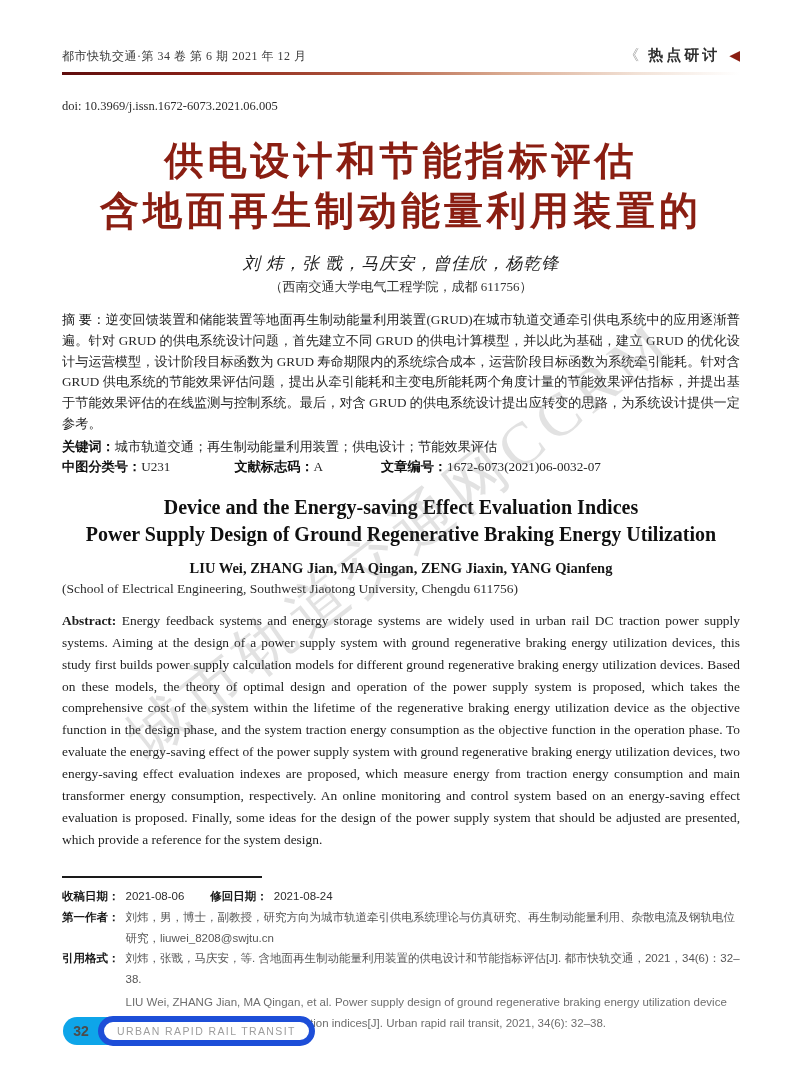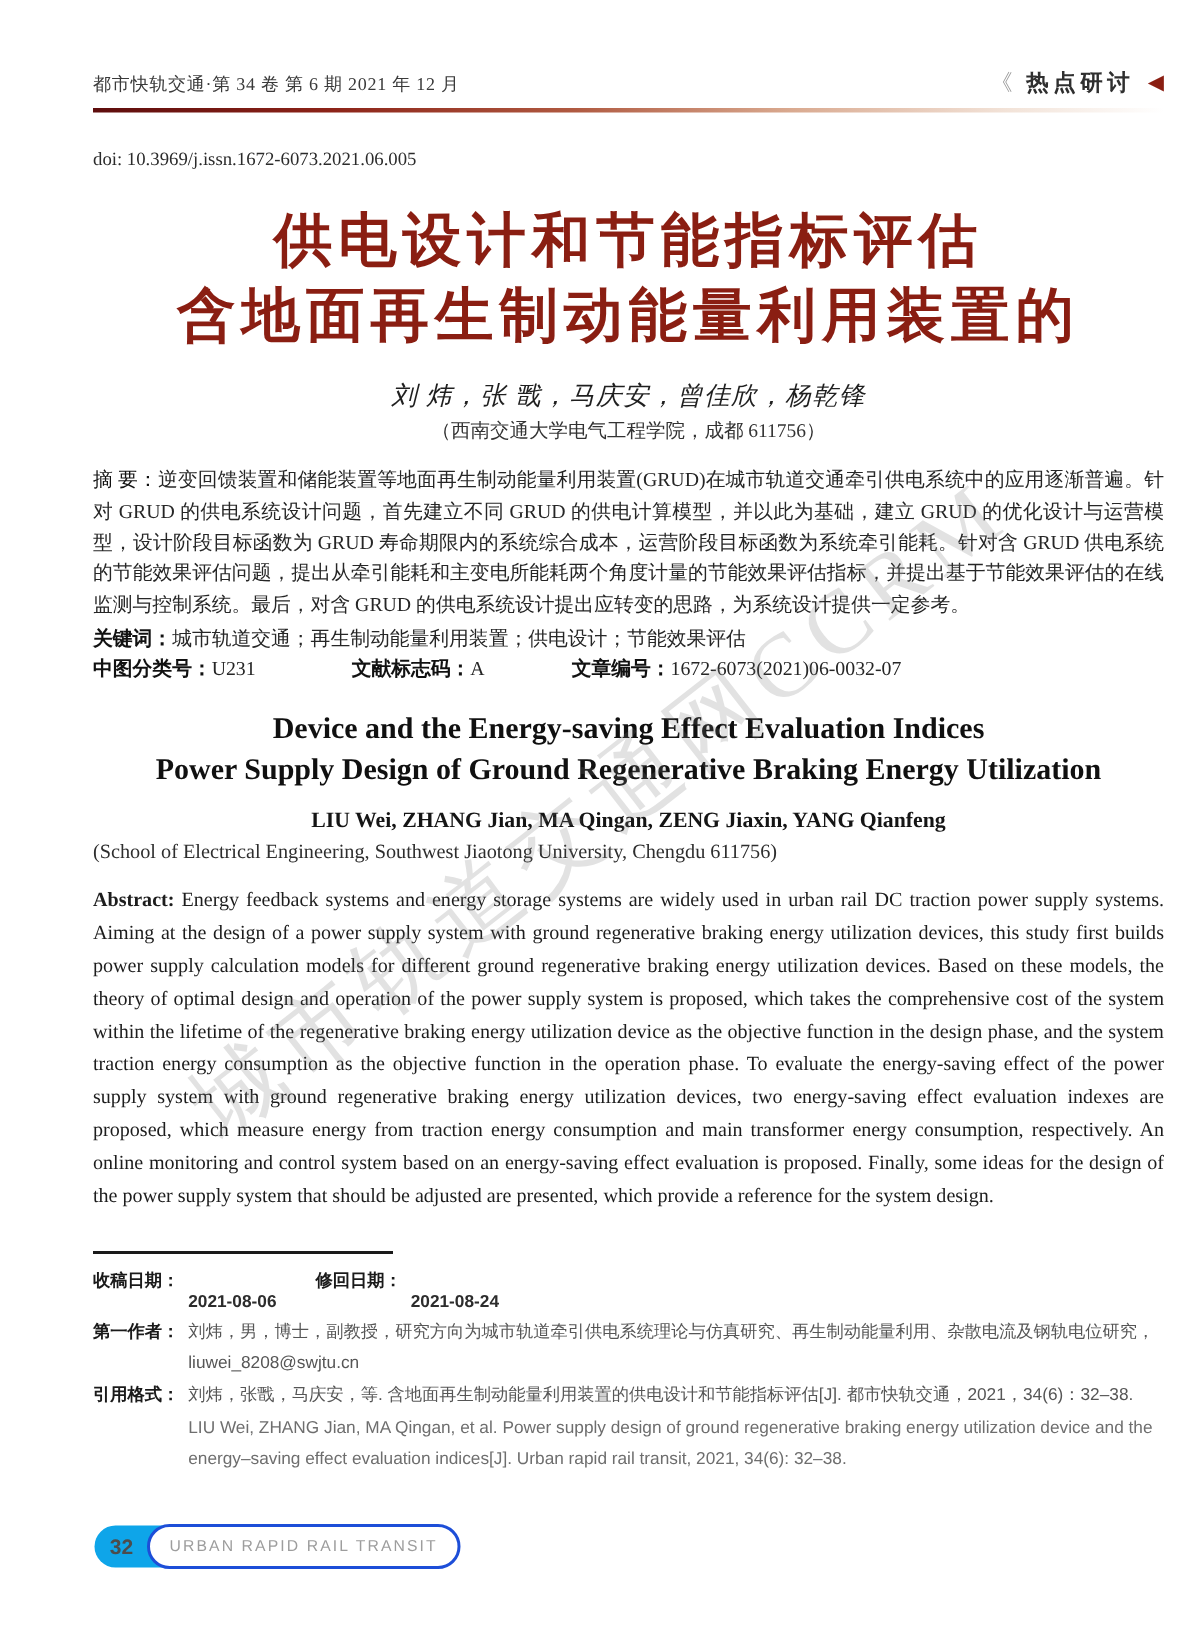--- a/index.html
+++ b/index.html
@@ -1,19 +1,19 @@
 <!DOCTYPE html>
 <html lang="zh"><head>
 <meta charset="utf-8">
 <style>
   html,body{margin:0;padding:0;background:#ffffff;}
   body{width:800px;height:1086px;overflow:hidden;position:relative;
        font-family:"Liberation Serif","DejaVu Serif",serif;color:#222;}
   .page{position:relative;width:800px;height:1086px;}
-  .inner{padding:46px 24px 0 62px;}
+  .inner{padding:46px 60px 0 62px;}
 
   
   .hdr{display:flex;justify-content:space-between;align-items:flex-end;}
   .hdr-left{font-size:12px;color:#3a3a3a;letter-spacing:.5px;}
   .hdr-right{display:flex;align-items:center;gap:9px;}
   .guillemet{color:#9b9b9b;font-size:15px;}
   .section-label{font-size:15px;color:#2f2f2f;letter-spacing:3px;font-weight:bold;}
   .tri{color:#8a1e12;font-size:14px;line-height:1;}
   .rule{height:3px;margin-top:7px;
         background:linear-gradient(90deg,#5e0d0d 0%,#8c2318 22%,#b05a41 45%,#d9a98f 65%,#f2e2d7 85%,#ffffff 100%);}
@@ -45,36 +45,36 @@
   .kw-en{font-size:13.4px;line-height:1.6;color:#1d1d1d;}
   .kw-en .lbl{font-weight:bold;}
 
   
   .fn-divider{margin-top:26px;width:200px;border-top:2px solid #1a1a1a;}
   .fn{margin-top:8px;font-size:11.5px;line-height:1.8;}
   .fn-row{display:flex;align-items:flex-start;}
   .fn-label{font-family:"Liberation Sans","DejaVu Sans",sans-serif;font-weight:bold;color:#1a1a1a;
             white-space:nowrap;margin-right:6px;}
   .fn-val{flex:1;color:#3c3c3c;font-family:"Liberation Sans","DejaVu Sans",sans-serif;}
-  .fn-dates{color:#2c2c2c;font-weight:bold;font-family:"Liberation Sans","DejaVu Sans",sans-serif;margin-top:14px;}
+  .fn-dates{color:#2c2c2c;font-weight:normal;font-family:"Liberation Sans","DejaVu Sans",sans-serif;}
   .fn-dates .gap{display:inline-block;width:26px;}
   .fn-gray{color:#565656;}
   .fn-gray2{color:#6e6e6e;margin-top:2px;}
 
   
   .watermark{position:absolute;left:400px;top:540px;transform:translate(-50%,-50%) rotate(-38deg);
              font-size:60px;letter-spacing:7px;white-space:nowrap;color:rgba(125,125,125,0.22);
              z-index:6;pointer-events:none;font-family:"Liberation Serif",serif;}
 
   
   .footer-pill{position:absolute;left:63px;top:1017px;display:inline-flex;align-items:stretch;
                background:#0ea5e9;border-radius:15px;height:28px;}
   .page-num{display:flex;align-items:center;justify-content:center;width:36px;
             font-family:"Liberation Sans",sans-serif;font-size:14px;font-weight:bold;color:#4c4c4c;}
-  .journal-en{display:flex;align-items:center;background:#ffffff;border:2px solid #1d4ed8;
+  .journal-en{display:flex;align-items:center;background:#ffffff;border:6px solid #1d4ed8;
               border-radius:15px;padding:0 13px;margin:-1px;
               font-family:"Liberation Sans",sans-serif;font-size:10.5px;letter-spacing:1.4px;color:#9d9d9d;}
 </style>
 </head>
 <body>
 
 <div class="page">
   <div class="watermark">城市轨道交通网CCRM</div>
 
   <div class="inner">

